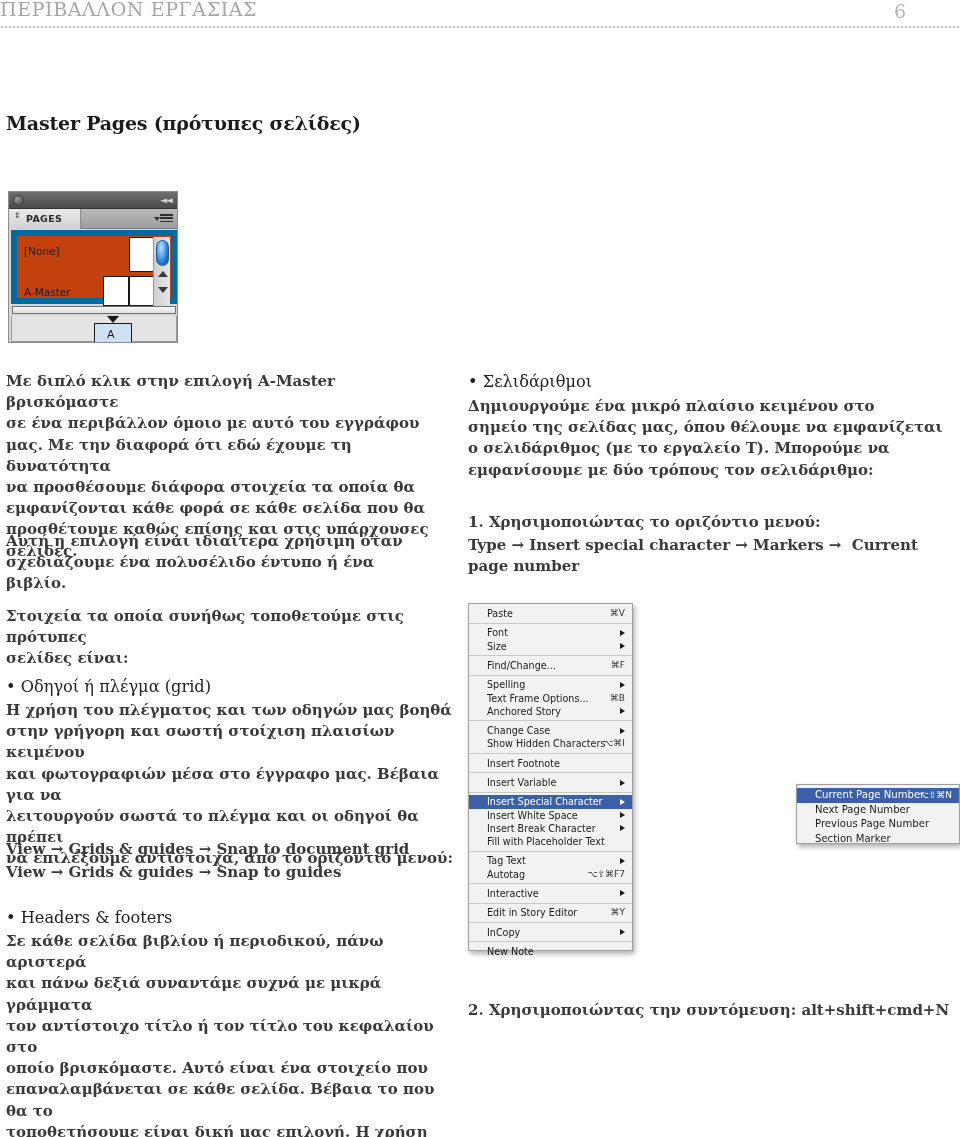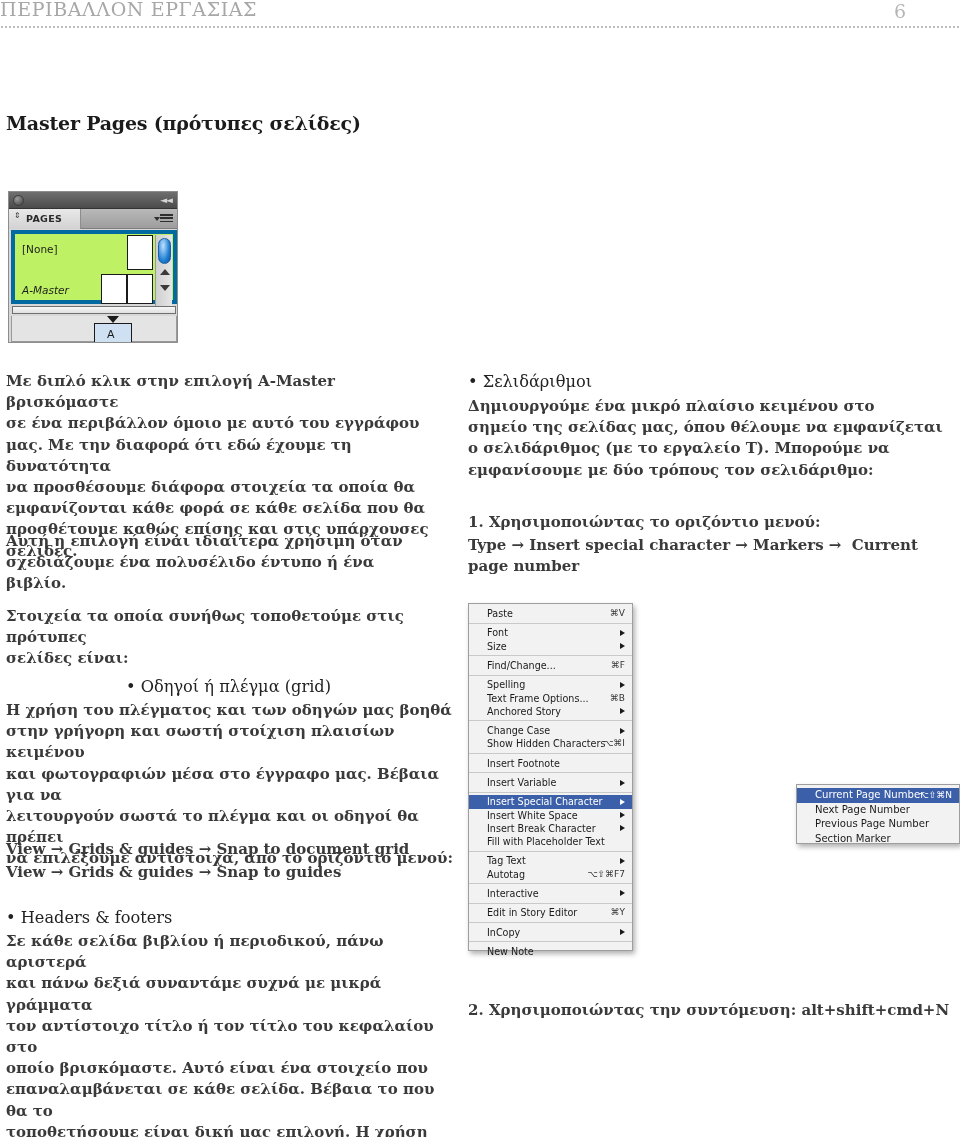--- a/index.html
+++ b/index.html
@@ -101,21 +101,21 @@
     background:repeating-linear-gradient(#2f2f2f 0 1.6px, transparent 1.6px 3.3px);
   }
   .pp-menu-tri{
     position:absolute; right:18px; top:7px;
     width:0;height:0;border-left:4px solid #2f2f2f;
     border-top:3px solid transparent;border-bottom:3px solid transparent;
     transform:rotate(90deg);
   }
   .pp-body{
     position:absolute; left:2px; top:38px; width:166px; height:74px;
-    background:#bef264; border:4px solid #0369a1; box-sizing:border-box;
+    background:#c2410c; border:6px solid #0369a1; box-sizing:border-box;
   }
   .pp-row-label{
     position:absolute; font-size:10.5px; color:#1d1d1d;
     font-family:"DejaVu Sans", sans-serif;
   }
   .pp-thumb{
     position:absolute; background:#ffffff; border:1.4px solid #1a1a1a;
     box-sizing:border-box;
   }
   .pp-scrolltrack{
@@ -216,21 +216,21 @@
       <div class="pp-tab-label">PAGES</div>
     </div>
     <div class="pp-menu-tri"></div>
     <div class="pp-menu-icon"></div>
   </div>
 
   <div class="pp-body">
     <div class="pp-row-label" style="left:7px; top:9px;">[None]</div>
     <div class="pp-thumb" style="left:112px; top:1px; width:26px; height:35px;"></div>
 
-    <div class="pp-row-label" style="left:7px; top:50px;font-style:italic;">A-Master</div>
+    <div class="pp-row-label" style="left:7px; top:50px;">A-Master</div>
     <div class="pp-thumb" style="left:86px; top:40px; width:26px; height:30px;"></div>
     <div class="pp-thumb" style="left:112px; top:40px; width:26px; height:30px;"></div>
 
     <div class="pp-scrolltrack">
       <div class="pp-scrollthumb"></div>
       <div class="pp-arrow-up"></div>
       <div class="pp-arrow-dn"></div>
     </div>
   </div>
 
@@ -247,21 +247,21 @@
 <div class="tx" style="left:6px; top:371px; width:430px;">Με διπλό κλικ στην επιλογή A-Master βρισκόμαστε
 σε ένα περιβάλλον όμοιο με αυτό του εγγράφου
 μας. Με την διαφορά ότι εδώ έχουμε τη δυνατότητα
 να προσθέσουμε διάφορα στοιχεία τα οποία θα
 εμφανίζονται κάθε φορά σε κάθε σελίδα που θα
 προσθέτουμε καθώς επίσης και στις υπάρχουσες σελίδες.</div>
 <div class="tx" style="left:6px; top:531px; width:430px;">Αυτή η επιλογή είναι ιδιαίτερα χρήσιμη όταν
 σχεδιάζουμε ένα πολυσέλιδο έντυπο ή ένα βιβλίο.</div>
 <div class="tx" style="left:6px; top:606px; width:445px;">Στοιχεία τα οποία συνήθως τοποθετούμε στις πρότυπες
 σελίδες είναι:</div>
-<div class="tx bullet" style="left:6px; top:676px; width:445px;text-align:center;">• Οδηγοί ή πλέγμα (grid)</div>
+<div class="tx bullet" style="left:6px; top:676px; width:445px;">• Οδηγοί ή πλέγμα (grid)</div>
 <div class="tx" style="left:6px; top:700px; width:450px;">Η χρήση του πλέγματος και των οδηγών μας βοηθά
 στην γρήγορη και σωστή στοίχιση πλαισίων κειμένου
 και φωτογραφιών μέσα στο έγγραφο μας. Βέβαια για να
 λειτουργούν σωστά το πλέγμα και οι οδηγοί θα πρέπει
 να επιλέξουμε αντίστοιχα, από το οριζόντιο μενού:</div>
 <div class="tx" style="left:6px; top:839px; width:450px;">View → Grids &amp; guides → Snap to document grid</div>
 <div class="tx" style="left:6px; top:862px; width:450px;">View → Grids &amp; guides → Snap to guides</div>
 <div class="tx bullet" style="left:6px; top:907px; width:450px;">• Headers &amp; footers</div>
 <div class="tx" style="left:6px; top:931px; width:455px;">Σε κάθε σελίδα βιβλίου ή περιοδικού, πάνω αριστερά
 και πάνω δεξιά συναντάμε συχνά με μικρά γράμματα

